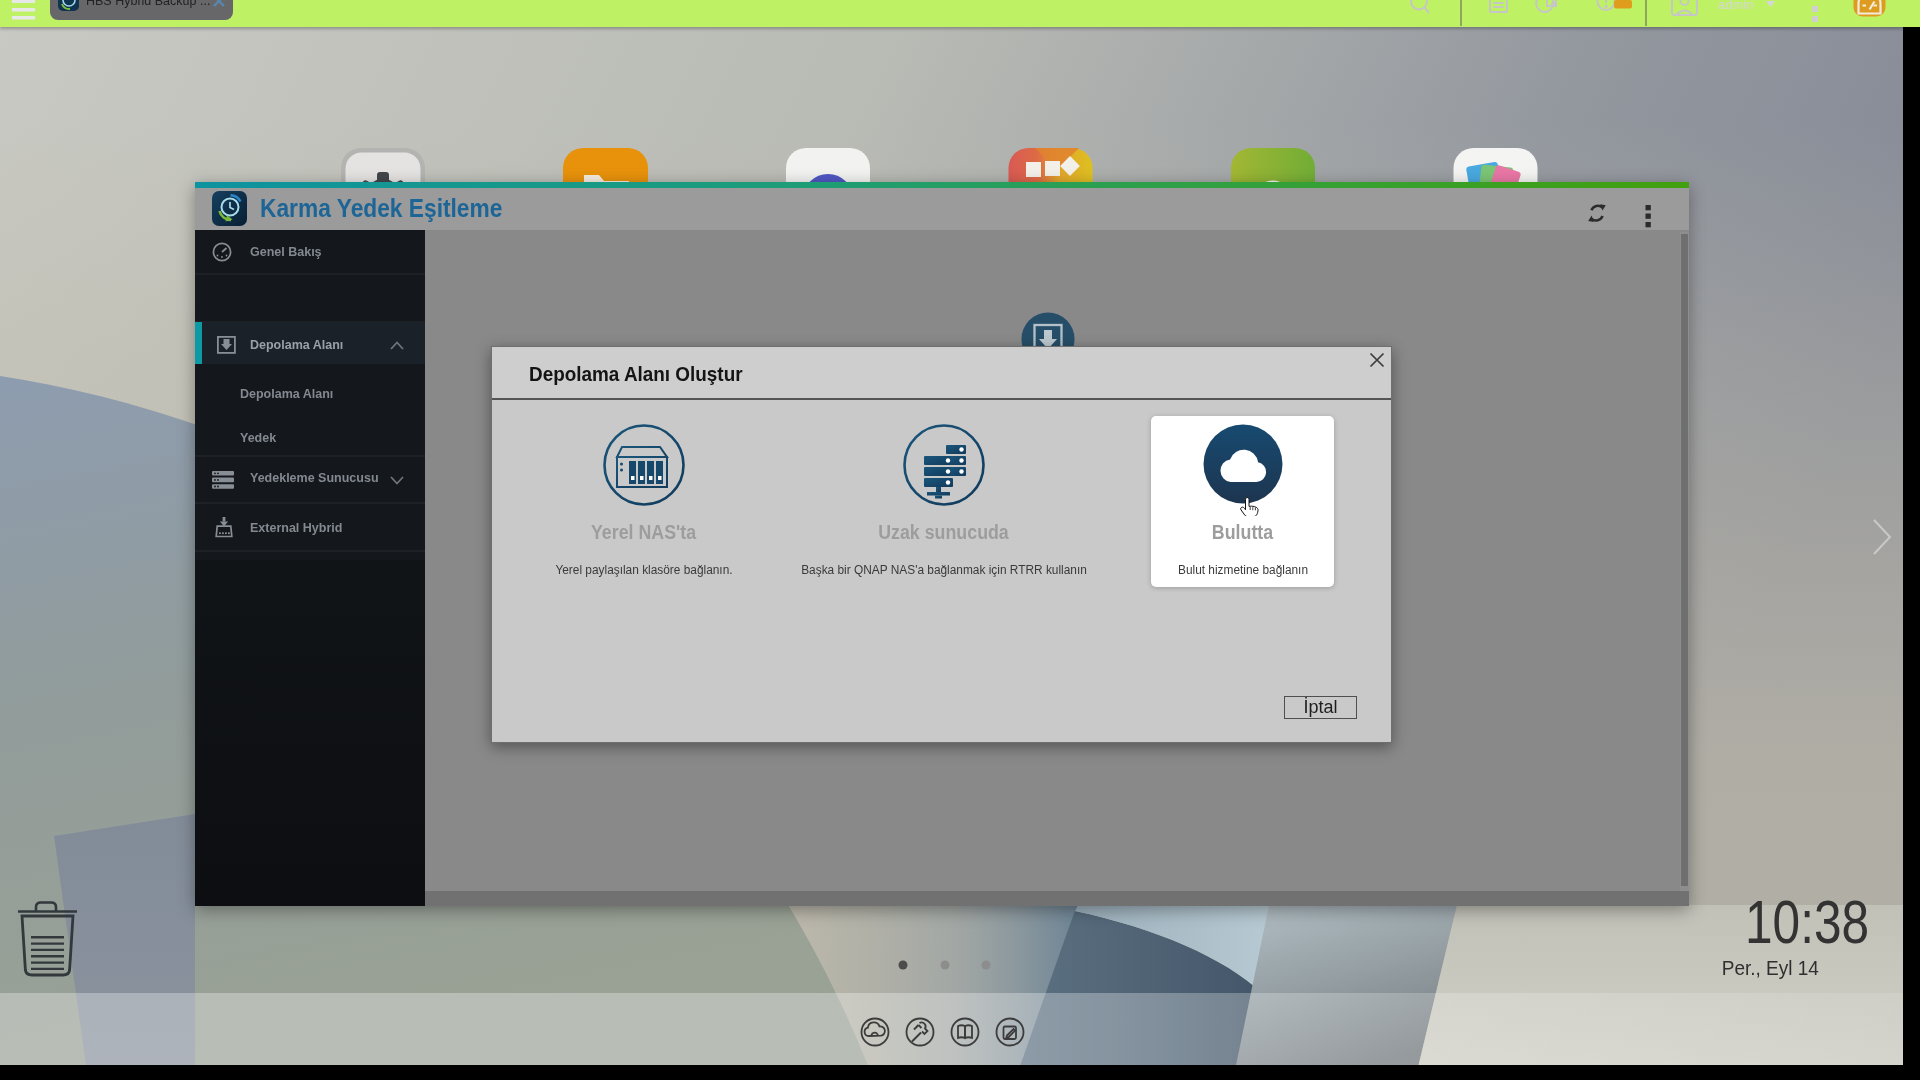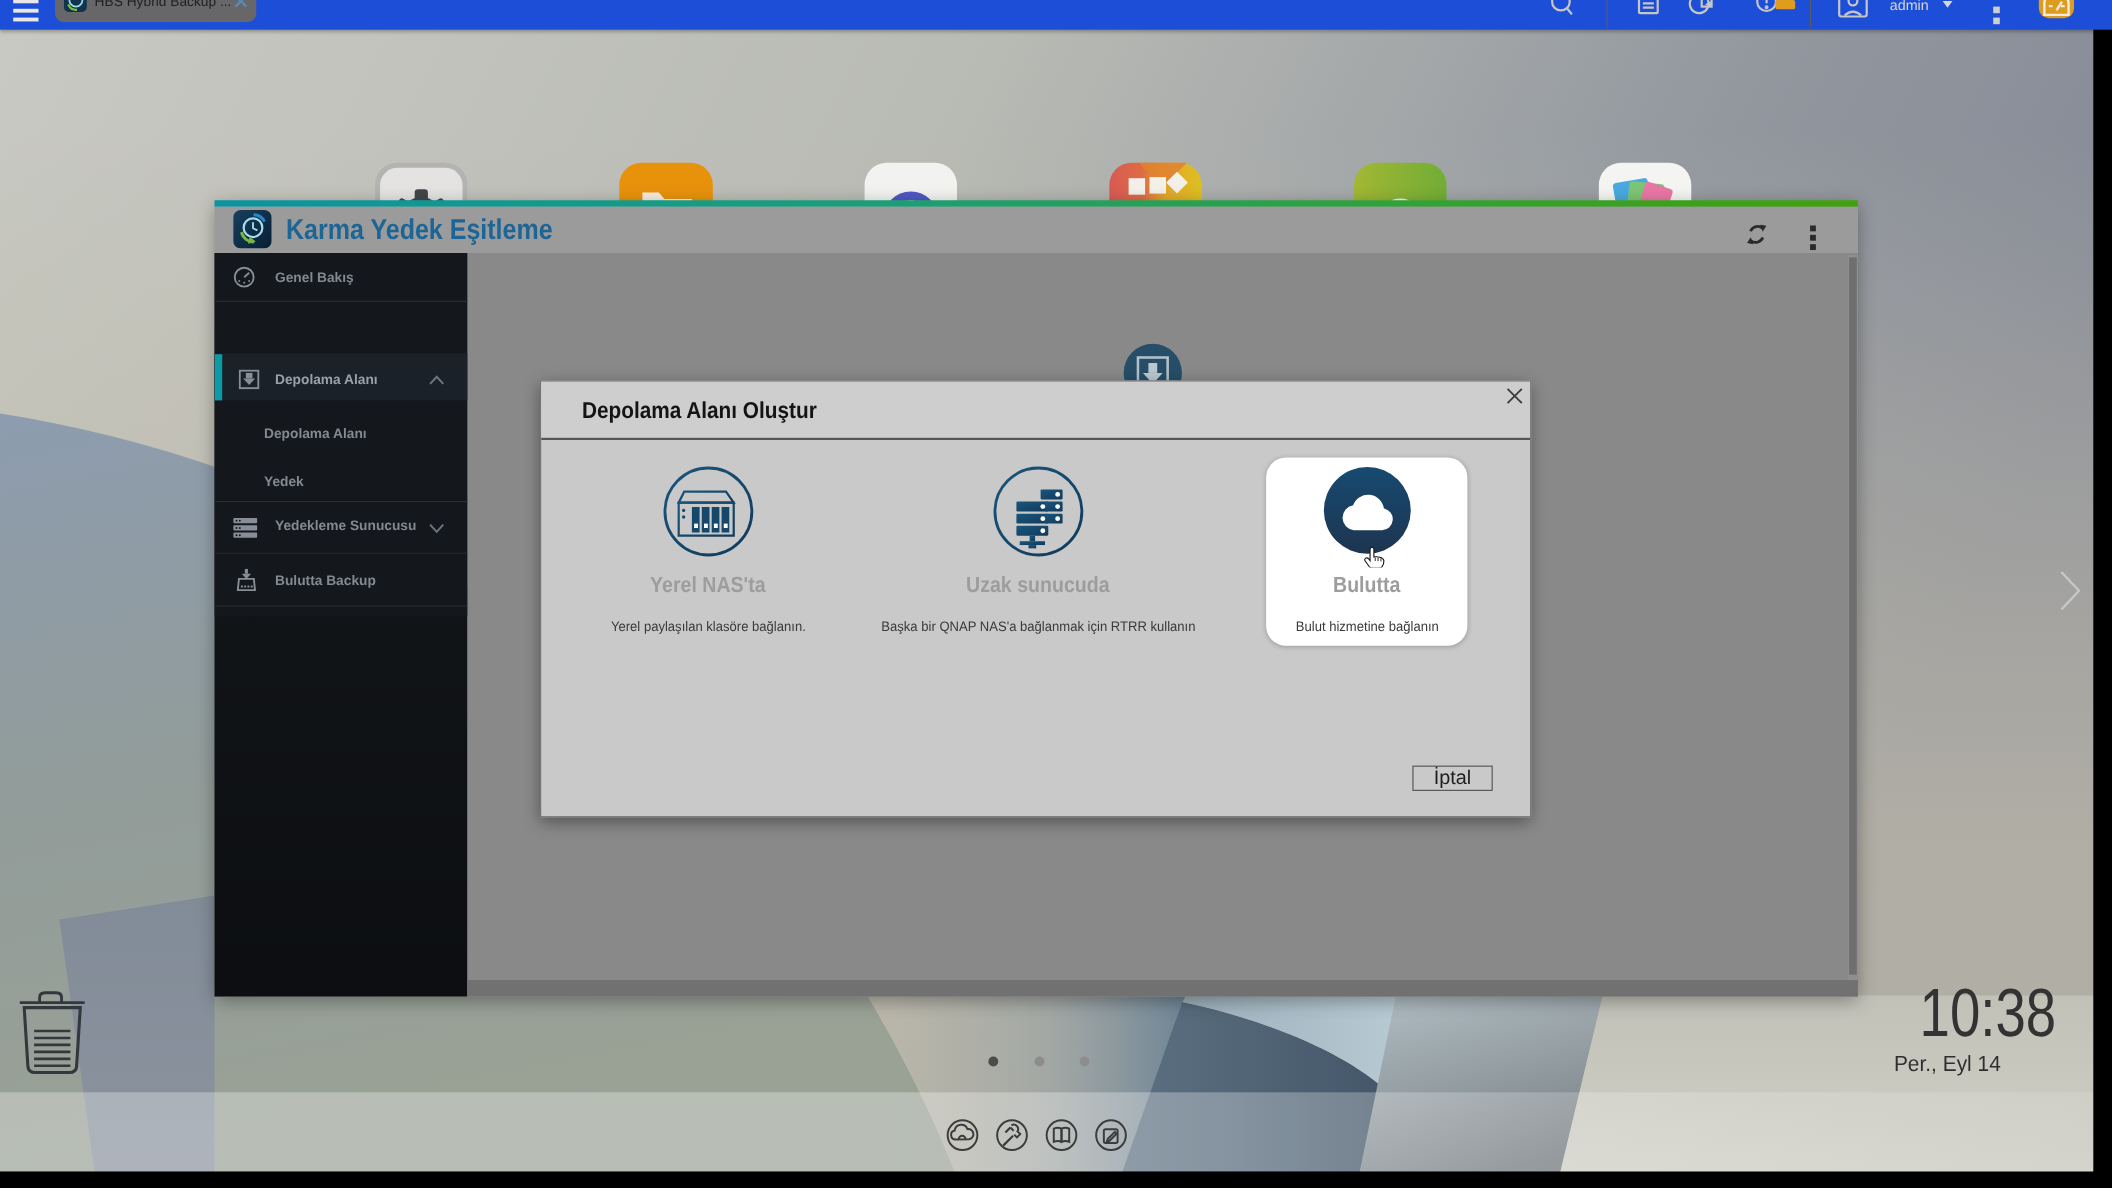--- a/index.html
+++ b/index.html
@@ -1,20 +1,20 @@
 <!DOCTYPE html>
 <html><head>
 <meta charset="utf-8">
 <style>
   html,body{margin:0;padding:0;width:1920px;height:1080px;overflow:hidden;
     font-family:"Liberation Sans",sans-serif;background:#8f939a;}
   #stage{position:absolute;left:0;top:0;width:1920px;height:1080px;overflow:hidden;}
   .abs{position:absolute;}
   
-  #topbar{position:absolute;left:0;top:0;width:1920px;height:27px;background:#1d4ed8;z-index:10;overflow:hidden;box-shadow:0 2px 3px rgba(0,0,0,0.25);}
+  #topbar{position:absolute;left:0;top:0;width:1920px;height:27px;background:#bef264;z-index:10;overflow:hidden;box-shadow:0 2px 3px rgba(0,0,0,0.25);}
   #tab{position:absolute;left:50px;top:-12px;width:183px;height:32px;background:#67676a;border-radius:0 0 8px 8px;}
   #tabtxt{position:absolute;left:36px;top:6px;font-size:12.5px;color:#222;white-space:nowrap;}
   
   #win{position:absolute;left:195px;top:182px;width:1494px;height:724px;z-index:2;
        box-shadow:0 4px 16px rgba(0,0,0,0.35);}
   #wingrad{position:absolute;left:0;top:0;width:1494px;height:6px;
      background:linear-gradient(90deg,#0e93a0 0%,#1d9d78 40%,#35a135 75%,#42a00d 100%);}
   #winhead{position:absolute;left:0;top:6px;width:1494px;height:42px;background:#9b9b9b;}
   #wintitle{position:absolute;left:65px;top:11px;font-size:26px;font-weight:bold;color:#1d6596;transform:scaleX(0.875);transform-origin:left top;}
   #sidebar{position:absolute;left:0;top:48px;width:230px;height:676px;background:linear-gradient(180deg,#171a1f 0%,#121518 40%,#0c0e11 100%);}
@@ -25,21 +25,21 @@
   .mi{position:absolute;left:0;width:230px;padding-left:20px;}
   .mi .t{position:absolute;left:55px;font-size:12.5px;font-weight:bold;color:#828990;white-space:nowrap;}
   
   #modal{position:absolute;left:491px;top:346px;width:901px;height:397px;z-index:3;
      background:#c9c9c9;border:1px solid #6f6f6f;box-shadow:0 4px 14px rgba(0,0,0,0.4);box-sizing:border-box;}
   #mtitle{position:absolute;left:0;top:0;width:899px;height:51px;background:#cecece;border-bottom:2px solid #555;}
   #mtitletxt{position:absolute;left:37px;top:15px;font-size:21px;font-weight:bold;color:#141414;transform:scaleX(0.9);transform-origin:left top;}
   .card{position:absolute;top:69px;width:183px;height:171px;}
   .card .lab{position:absolute;top:105px;width:100%;text-align:center;font-size:20px;font-weight:bold;color:#9d9d9d;transform:scaleX(0.89);}
   .card .des{position:absolute;top:147px;left:50%;transform:translateX(-50%) scaleX(0.95);white-space:nowrap;text-align:center;font-size:12.5px;color:#3a3a3a;}
-  #card3{background:#fff;border-radius:18px;box-shadow:0 1px 5px rgba(0,0,0,0.22);}
+  #card3{background:#fff;border-radius:5px;box-shadow:0 1px 5px rgba(0,0,0,0.22);}
   #iptal{position:absolute;left:792px;top:349px;width:73px;height:23px;border:1px solid #4f4f4f;box-sizing:border-box;
      text-align:center;font-size:18px;color:#1e1e1e;line-height:21px;}
   
   #clock{position:absolute;right:51px;top:886px;z-index:1;color:#333;}
   #time{font-size:62px;transform:scaleX(0.8);transform-origin:right center;}
   #date{font-size:20px;margin-top:0px;color:#2f2f2f;transform:scaleX(0.95);transform-origin:right center;}
 </style>
 </head>
 <body>
 <div id="stage">
@@ -386,21 +386,21 @@
         <rect x="8.6" y="0" width="2.8" height="4.5" fill="#878e95"></rect>
         <path d="M 5.8 4.5 l 8.4 0 l -4.2 4.8 z" fill="#878e95"></path>
         <path d="M 3.2 9.2 l 13.6 0 l 1 10.3 l -15.6 0 z" fill="none" stroke="#878e95" stroke-width="1.7"></path>
         <g fill="#878e95">
           <rect x="5" y="15.3" width="1.8" height="1.8"></rect>
           <rect x="8" y="15.3" width="1.8" height="1.8"></rect>
           <rect x="11" y="15.3" width="1.8" height="1.8"></rect>
           <rect x="14" y="15.3" width="1.8" height="1.8"></rect>
         </g>
       </svg>
-      <div class="t" style="top:17px">Bulutta Backup</div>
+      <div class="t" style="top:17px">External Hybrid</div>
     </div>
   </div>
 
   <div id="modal">
     <div id="mtitle"></div>
     <div id="mtitletxt">Depolama Alanı Oluştur</div>
     <svg class="abs" style="left:876px;top:4px" width="18" height="18" viewBox="0 0 18 18">
       <path d="M2.5 2.5 L15.5 15.5 M15.5 2.5 L2.5 15.5" stroke="#3c3c3c" stroke-width="1.7" fill="none"></path>
     </svg>
     <div class="card" id="card2" style="left:360px">

